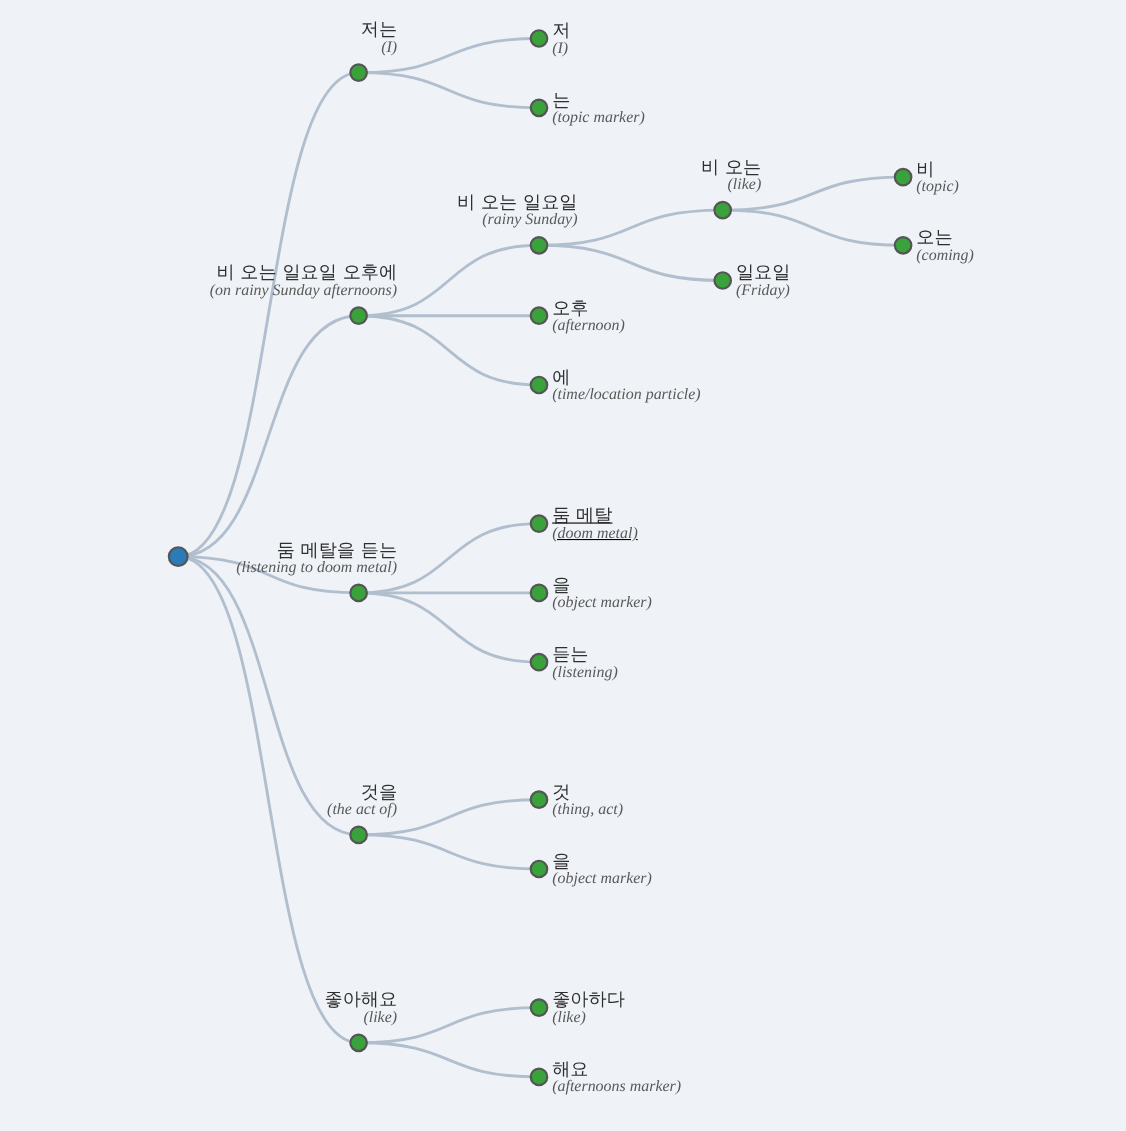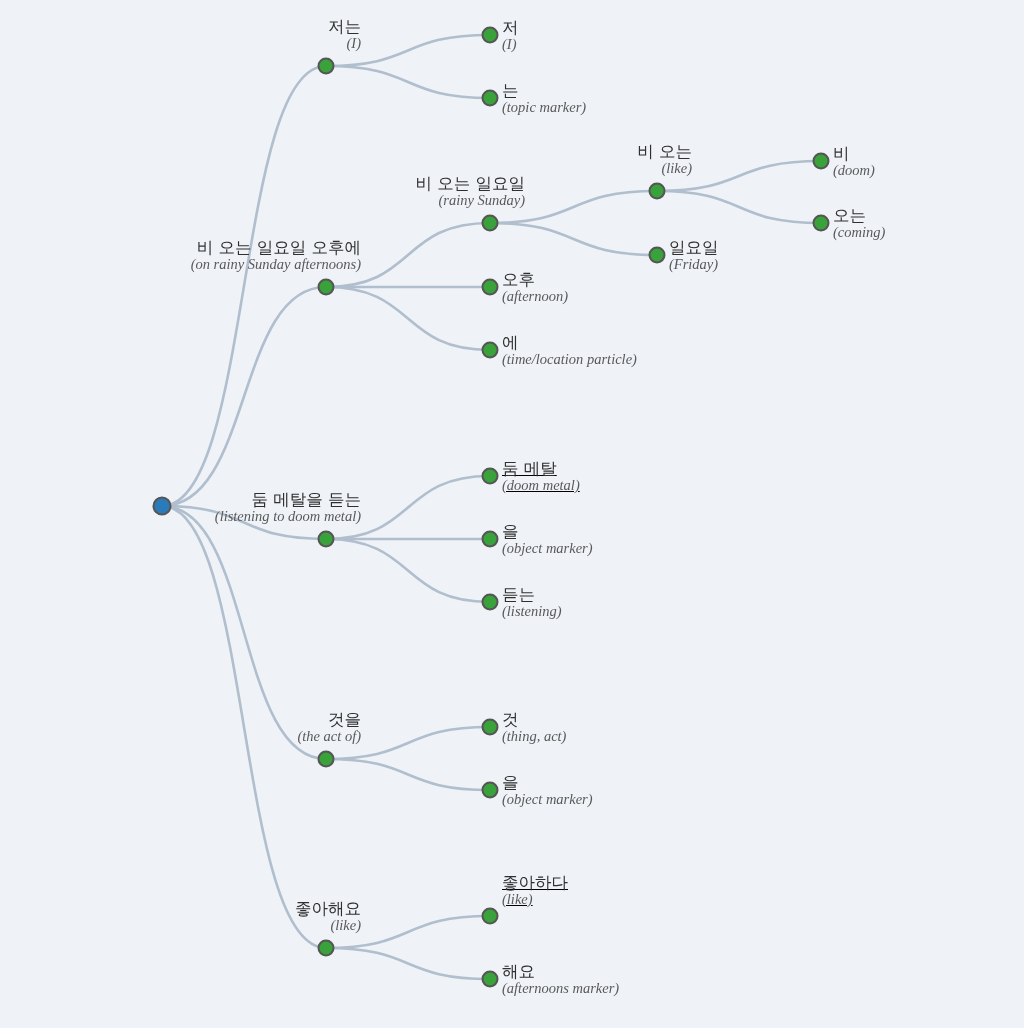--- a/index.html
+++ b/index.html
@@ -124,21 +124,21 @@
         <span class="en">(rainy Sunday)</span>
       </div>
       <div class="node branchnode" style="left: 657px; top: 191px;"></div>
       <div class="label left" style="right: 378px; top: 143px;">
         <span class="ko">비 오는</span>
         <span class="en">(like)</span>
       </div>
       <div class="node leafnode" style="left: 821px; top: 161px;"></div>
       <div class="label right" style="left: 833px; top: 145px;">
         <span class="ko">비</span>
-        <span class="en">(doom)</span>
+        <span class="en">(topic)</span>
       </div>
       <div class="node leafnode" style="left: 821px; top: 223px;"></div>
       <div class="label right" style="left: 833px; top: 207px;">
         <span class="ko">오는</span>
         <span class="en">(coming)</span>
       </div>
       <div class="node leafnode" style="left: 657px; top: 255px;"></div>
       <div class="label right" style="left: 669px; top: 239px;">
         <span class="ko">일요일</span>
         <span class="en">(Friday)</span>
@@ -187,21 +187,21 @@
       <div class="label right" style="left: 502px; top: 774px;">
         <span class="ko">을</span>
         <span class="en">(object marker)</span>
       </div>
       <div class="node branchnode" style="left: 326px; top: 948px;"></div>
       <div class="label left" style="right: 709px; top: 900px;">
         <span class="ko">좋아해요</span>
         <span class="en">(like)</span>
       </div>
       <div class="node leafnode" style="left: 490px; top: 916px;"></div>
-      <div class="label right" style="left: 502px; top: 874px; text-decoration: underline;">
+      <div class="label right" style="left: 502px; top: 900px;">
         <span class="ko">좋아하다</span>
         <span class="en">(like)</span>
       </div>
       <div class="node leafnode" style="left: 490px; top: 979px;"></div>
       <div class="label right" style="left: 502px; top: 963px;">
         <span class="ko">해요</span>
         <span class="en">(afternoons marker)</span>
       </div>
     </div>
 </div>

